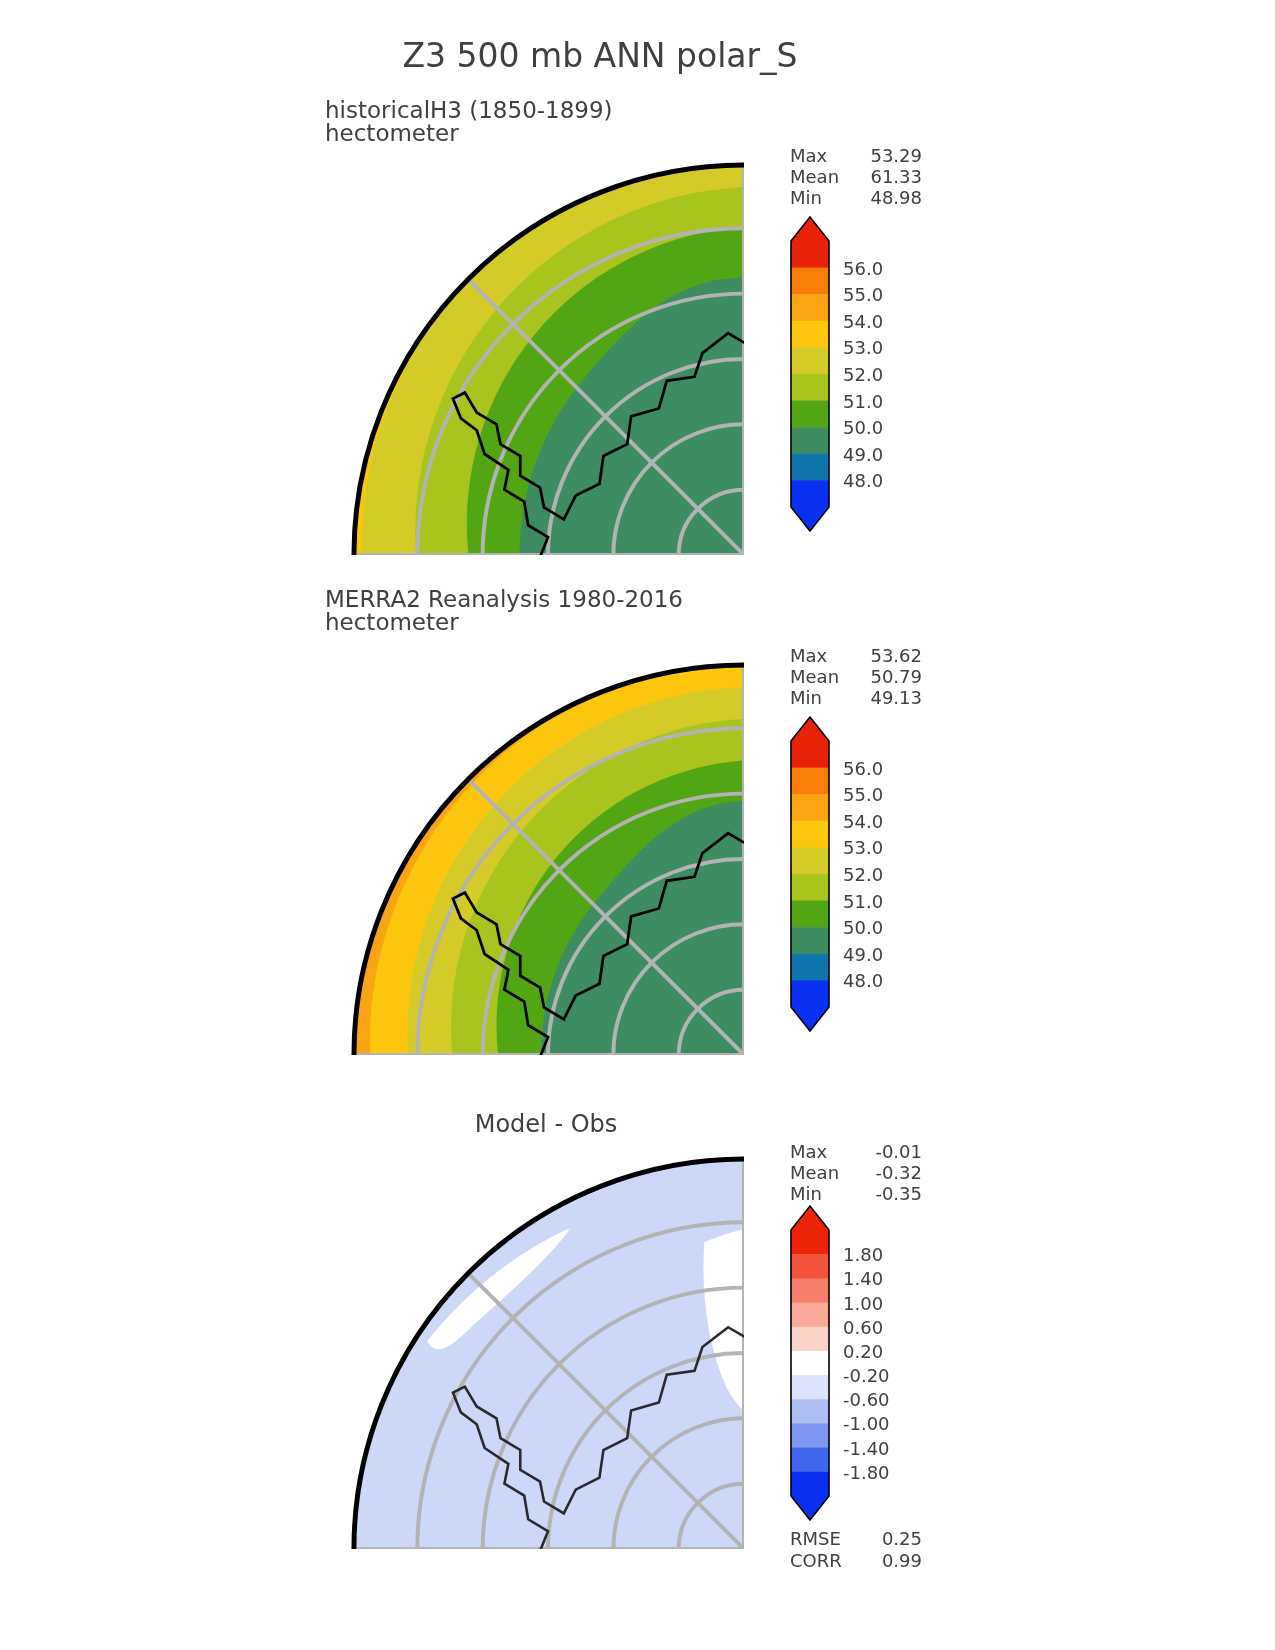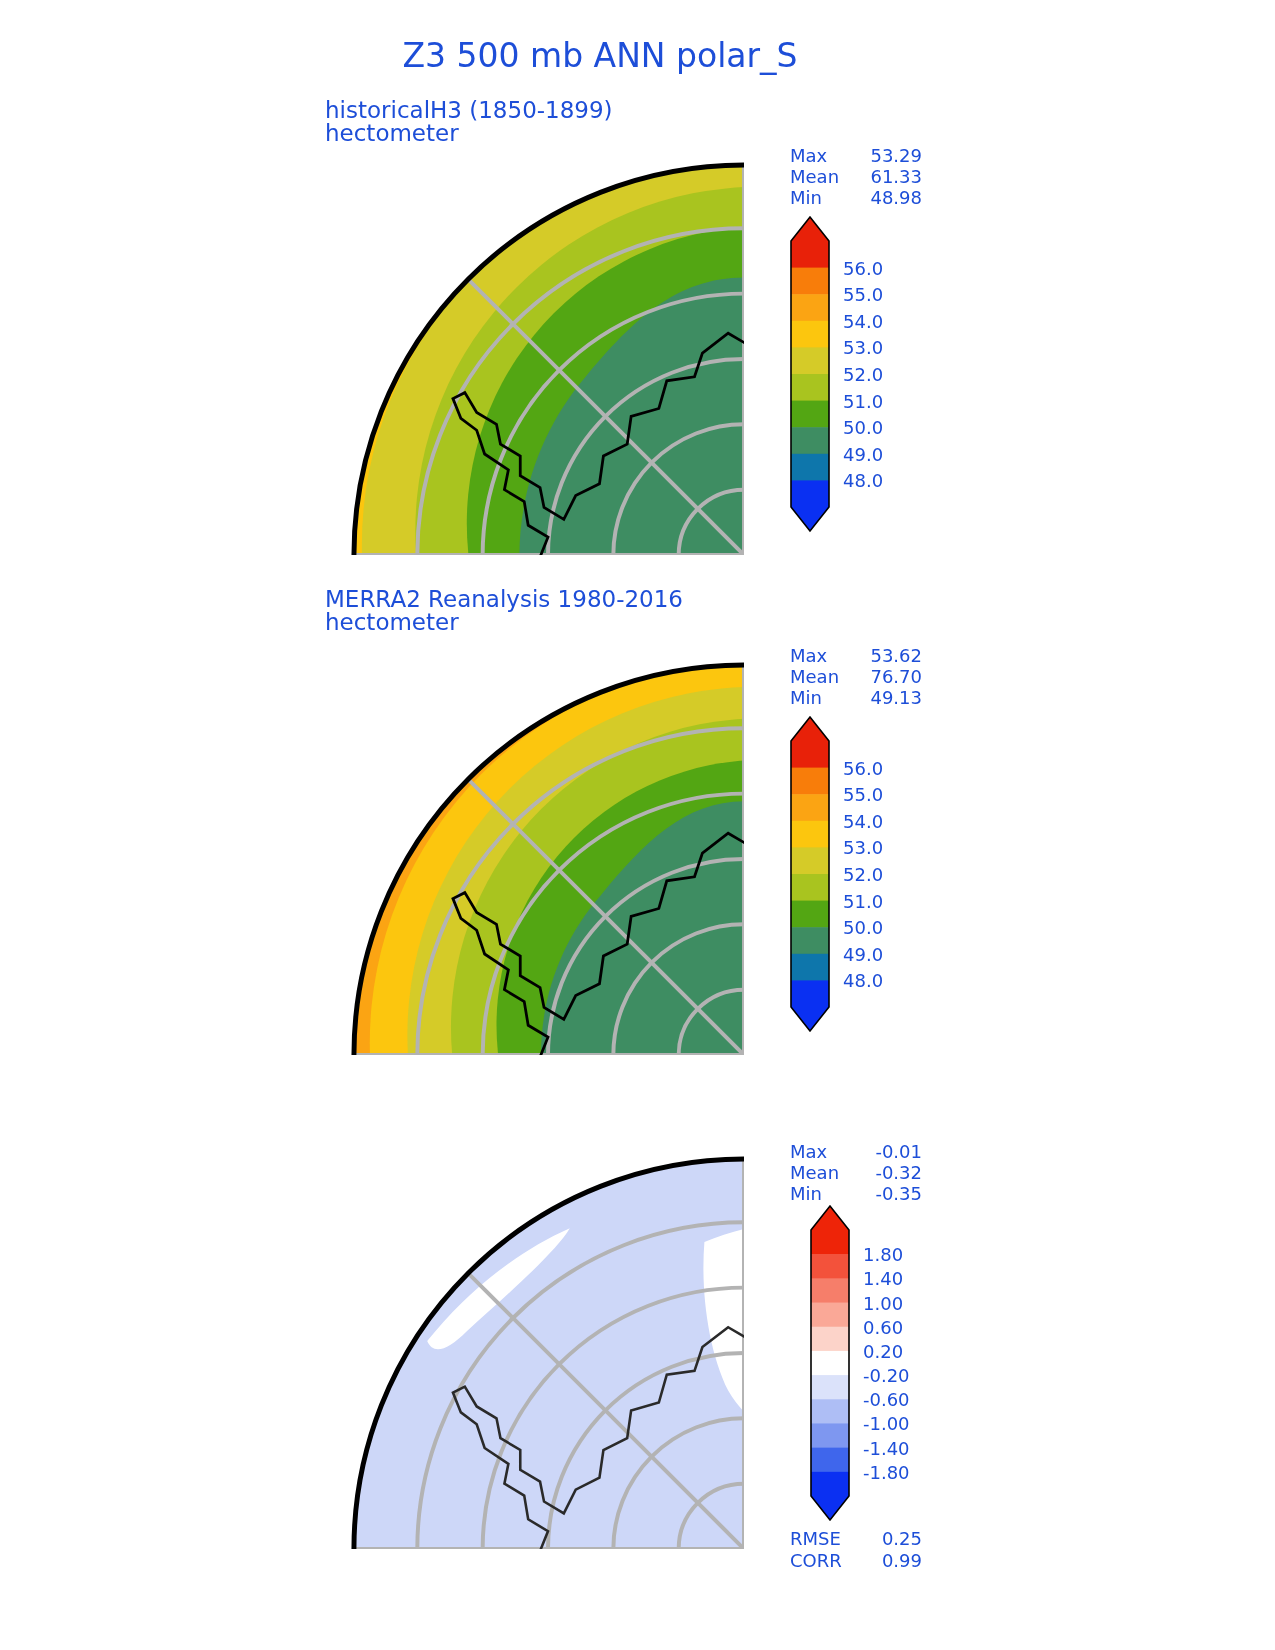--- a/index.html
+++ b/index.html
@@ -1,17 +1,17 @@
 <!DOCTYPE html>
 <html><head>
 <meta charset="utf-8">
 <style>
   html,body{margin:0;padding:0;background:#fff;}
   #fig{position:relative;width:1275px;height:1650px;background:#ffffff;
-       font-family:"DejaVu Sans","Liberation Sans",sans-serif;color:#1d4ed8;overflow:hidden;}
+       font-family:"DejaVu Sans","Liberation Sans",sans-serif;color:#404040;overflow:hidden;}
   .abs{position:absolute;}
   .fig-title{left:0;top:36px;width:1200px;text-align:center;font-size:33px;}
   .panel-label{font-size:23px;line-height:23px;}
   .p3-title{left:348px;top:1110px;width:396px;text-align:center;font-size:24px;}
   .stats{width:132px;font-size:18px;line-height:21px;margin-top:8px;}
   .srow{display:flex;justify-content:space-between;}
   .metrics{width:132px;font-size:18px;line-height:22px;}
   .colorbar{width:110px;}
   .cbtick{position:absolute;left:53px;transform:translateY(-50%);font-size:18px;white-space:nowrap;}
   svg.map{position:absolute;}
@@ -118,21 +118,21 @@
     </svg>
   </svg>
 
   <div class="abs stats" style="left:790px;top:637px;">
     <div class="srow">
         <span>Max</span>
         <span>53.62</span>
       </div>
     <div class="srow">
         <span>Mean</span>
-        <span>76.70</span>
+        <span>50.79</span>
       </div>
     <div class="srow">
         <span>Min</span>
         <span>49.13</span>
       </div>
   </div>
 
   <div class="abs colorbar" style="left:790px;top:716px;height:314px;"><svg width="40" height="316" style="overflow:visible">
         <polygon points="1,25 20,1 39,25" fill="#e82109"></polygon>
         <rect x="1" y="25" width="38" height="27.200000000000003" fill="#e82109"></rect>
@@ -142,20 +142,21 @@
         <rect x="1" y="131.4" width="38" height="27.200000000000003" fill="#d5cb28"></rect>
         <rect x="1" y="158" width="38" height="27.200000000000003" fill="#a9c41f"></rect>
         <rect x="1" y="184.60000000000002" width="38" height="27.200000000000003" fill="#53a613"></rect>
         <rect x="1" y="211.20000000000002" width="38" height="27.200000000000003" fill="#3e8d62"></rect>
         <rect x="1" y="237.8" width="38" height="27.200000000000003" fill="#0e76ab"></rect>
         <rect x="1" y="264.4" width="38" height="27.200000000000003" fill="#0a30f2"></rect>
         <polygon points="1,291 20,315 39,291" fill="#0a30f2"></polygon>
         <path d="M 1,25 L 20,1 L 39,25 L 39,291 L 20,315 L 1,291 Z" fill="none" stroke="#000" stroke-width="1.6"></path>
       </svg><div class="cbtick" style="top: 51.6px;">56.0</div><div class="cbtick" style="top: 78.2px;">55.0</div><div class="cbtick" style="top: 104.8px;">54.0</div><div class="cbtick" style="top: 131.4px;">53.0</div><div class="cbtick" style="top: 158px;">52.0</div><div class="cbtick" style="top: 184.6px;">51.0</div><div class="cbtick" style="top: 211.2px;">50.0</div><div class="cbtick" style="top: 237.8px;">49.0</div><div class="cbtick" style="top: 264.4px;">48.0</div></div>
 
+  <div class="abs p3-title">Model - Obs</div>
 
   <svg class="map" style="left:348px;top:1153px;" width="396" height="396" viewBox="-200 -200 200 200">
     <svg x="-200" y="-200" width="400" height="400" viewBox="-200 -200 400 400">
       <g clip-path="url(#mapclip)">
         <circle r="198" fill="#cdd7f8"></circle>
         <path fill="#ffffff" d="M -20,-155 C 20,-172 70,-168 105,-145 C 130,-128 148,-105 158,-78 C 150,-60 135,-52 118,-60 C 95,-70 70,-72 48,-62 C 25,-52 5,-58 -8,-80 C -18,-100 -22,-130 -20,-155 Z"></path>
         <path fill="#ffffff" d="M 120,-70 C 145,-85 170,-75 182,-50 C 192,-25 194,5 188,32 C 175,45 155,48 140,36 C 122,20 112,-5 112,-35 C 112,-50 114,-62 120,-70 Z"></path>
         <path fill="#ffffff" d="M -72,88 C -50,62 -18,56 4,70 C 24,82 48,88 72,84 C 98,80 112,94 113,116 C 114,142 99,168 72,182 C 35,198 -12,200 -52,186 C -78,176 -90,155 -88,130 C -86,112 -82,98 -72,88 Z"></path>
         <path fill="#ffffff" d="M -160,-105 C -140,-130 -115,-150 -88,-162 C -95,-150 -120,-128 -140,-110 C -150,-100 -157,-98 -160,-105 Z"></path>
         <rect x="-72" y="36" width="40" height="6" fill="#ffffff"></rect>
@@ -181,21 +182,21 @@
     <div class="srow">
         <span>Mean</span>
         <span>-0.32</span>
       </div>
     <div class="srow">
         <span>Min</span>
         <span>-0.35</span>
       </div>
   </div>
 
-  <div class="abs colorbar" style="left:790px;top:1205px;height:314px;margin-left:20px;"><svg width="40" height="316" style="overflow:visible">
+  <div class="abs colorbar" style="left:790px;top:1205px;height:314px;"><svg width="40" height="316" style="overflow:visible">
         <polygon points="1,25 20,1 39,25" fill="#ee2408"></polygon>
         <rect x="1" y="25" width="38" height="24.781818181818185" fill="#ee2408"></rect>
         <rect x="1" y="49.18181818181819" width="38" height="24.781818181818185" fill="#f3523b"></rect>
         <rect x="1" y="73.36363636363637" width="38" height="24.781818181818185" fill="#f67e6a"></rect>
         <rect x="1" y="97.54545454545455" width="38" height="24.781818181818185" fill="#faa897"></rect>
         <rect x="1" y="121.72727272727273" width="38" height="24.781818181818185" fill="#fcd3c9"></rect>
         <rect x="1" y="145.90909090909093" width="38" height="24.781818181818185" fill="#ffffff"></rect>
         <rect x="1" y="170.0909090909091" width="38" height="24.781818181818185" fill="#dbe2fa"></rect>
         <rect x="1" y="194.27272727272728" width="38" height="24.781818181818185" fill="#aebef5"></rect>
         <rect x="1" y="218.45454545454547" width="38" height="24.781818181818185" fill="#7e97f0"></rect>

